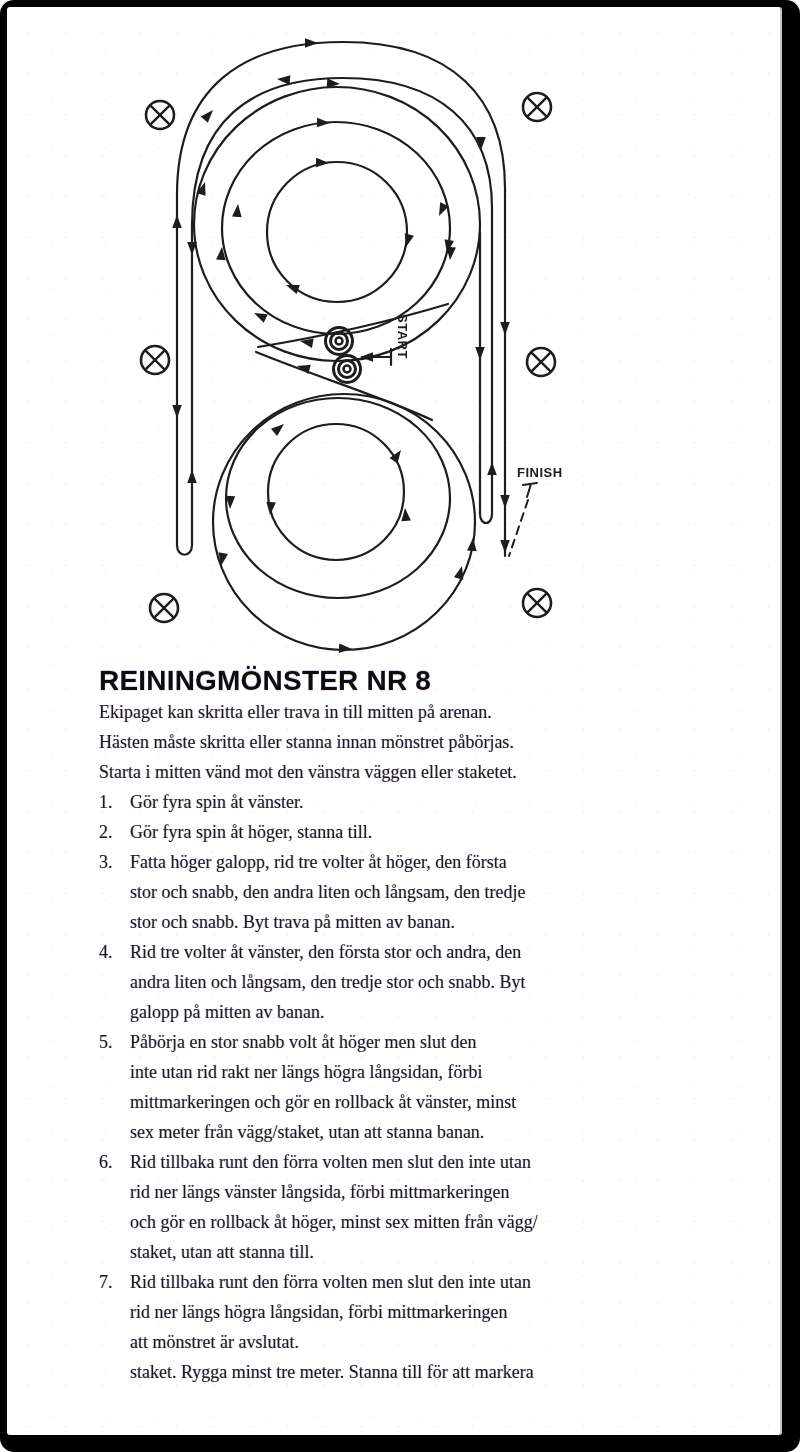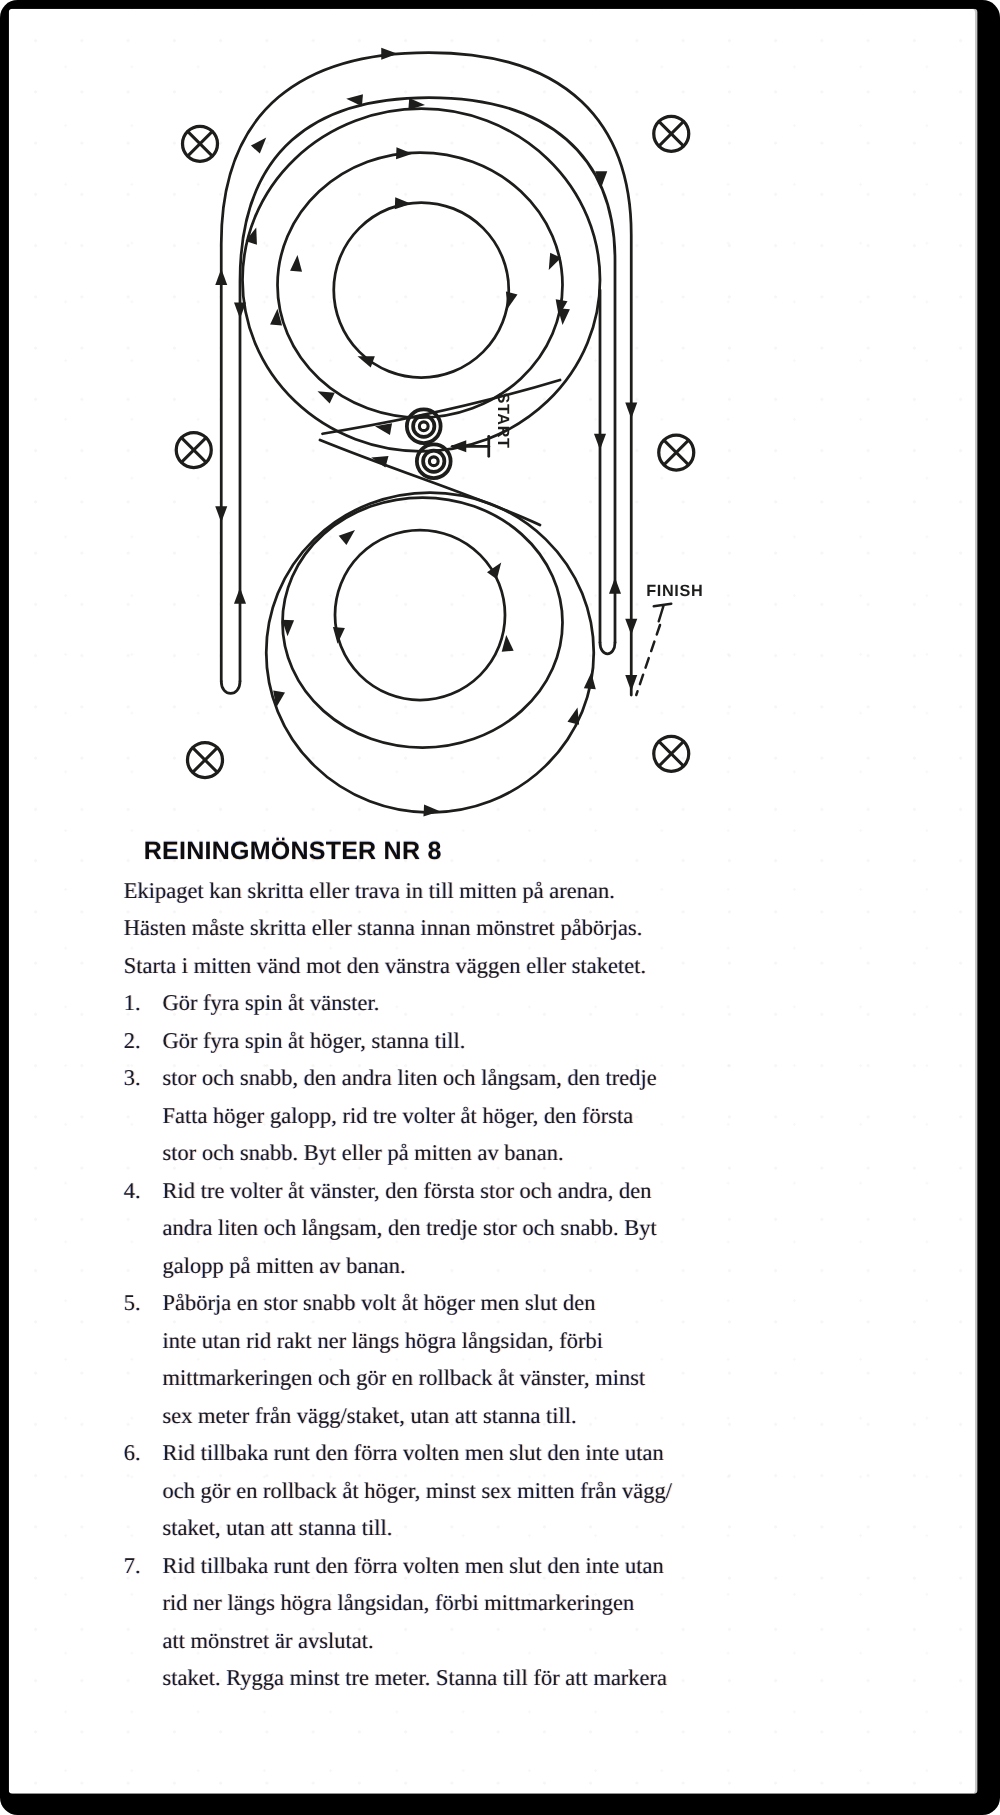--- a/index.html
+++ b/index.html
@@ -13,23 +13,23 @@
     background:#ffffff;border-radius:3px;overflow:hidden;
     box-shadow:inset -2px 0 0 #c6c6c6;
     background-image:
       radial-gradient(rgba(0,0,0,0.035) 1px, transparent 1.2px),
       radial-gradient(rgba(0,0,0,0.03) 1px, transparent 1.2px);
     background-size:37px 41px,53px 47px;
     background-position:3px 5px,19px 23px;
   }
   .diagram{position:absolute;left:0;top:0;}
   .title{
-    position:absolute;left:108px;top:657px;margin:0;
+    position:absolute;left:92px;top:657px;margin:0;
     font-family:"Liberation Sans",sans-serif;font-weight:bold;
-    font-size:20px;line-height:34px;color:#0d0d10;letter-spacing:.2px;
+    font-size:28px;line-height:34px;color:#0d0d10;letter-spacing:.2px;
     text-shadow:0 -1px 0 rgba(60,100,255,.28), 0 1px 0 rgba(255,140,40,.22);
   }
   .textblock{
     position:absolute;left:92px;top:690px;width:676px;
     font-size:18px;line-height:30px;color:#1b1b20;
     text-shadow:.7px 0 rgba(160,50,0,.22), -.7px 0 rgba(0,40,190,.22);
   }
   .line{margin:0;white-space:nowrap;}
   .step{display:flex;}
   .num{width:31px;flex:0 0 31px;}
@@ -168,46 +168,47 @@
       </div>
       <div class="step">
         <span class="num">2.</span>
         <div class="lines">
             <p>Gör fyra spin åt höger, stanna till.</p>
           </div>
       </div>
       <div class="step">
         <span class="num">3.</span>
         <div class="lines">
+          <p>Fatta höger galopp, rid tre volter åt höger, den första</p>
           <p>stor och snabb, den andra liten och långsam, den tredje</p>
-          <p>Fatta höger galopp, rid tre volter åt höger, den första</p>
-          <p>stor och snabb. Byt eller på mitten av banan.</p>
+          <p>stor och snabb. Byt trava på mitten av banan.</p>
         </div>
       </div>
       <div class="step">
         <span class="num">4.</span>
         <div class="lines">
           <p>Rid tre volter åt vänster, den första stor och andra, den</p>
           <p>andra liten och långsam, den tredje stor och snabb. Byt</p>
           <p>galopp på mitten av banan.</p>
         </div>
       </div>
       <div class="step">
         <span class="num">5.</span>
         <div class="lines">
           <p>Påbörja en stor snabb volt åt höger men slut den</p>
           <p>inte utan rid rakt ner längs högra långsidan, förbi</p>
           <p>mittmarkeringen och gör en rollback åt vänster, minst</p>
-          <p>sex meter från vägg/staket, utan att stanna till.</p>
+          <p>sex meter från vägg/staket, utan att stanna banan.</p>
         </div>
       </div>
       <div class="step">
         <span class="num">6.</span>
         <div class="lines">
           <p>Rid tillbaka runt den förra volten men slut den inte utan</p>
+          <p>rid ner längs vänster långsida, förbi mittmarkeringen</p>
           <p>och gör en rollback åt höger, minst sex mitten från vägg/</p>
           <p>staket, utan att stanna till.</p>
         </div>
       </div>
       <div class="step">
         <span class="num">7.</span>
         <div class="lines">
           <p>Rid tillbaka runt den förra volten men slut den inte utan</p>
           <p>rid ner längs högra långsidan, förbi mittmarkeringen</p>
           <p>att mönstret är avslutat.</p>

